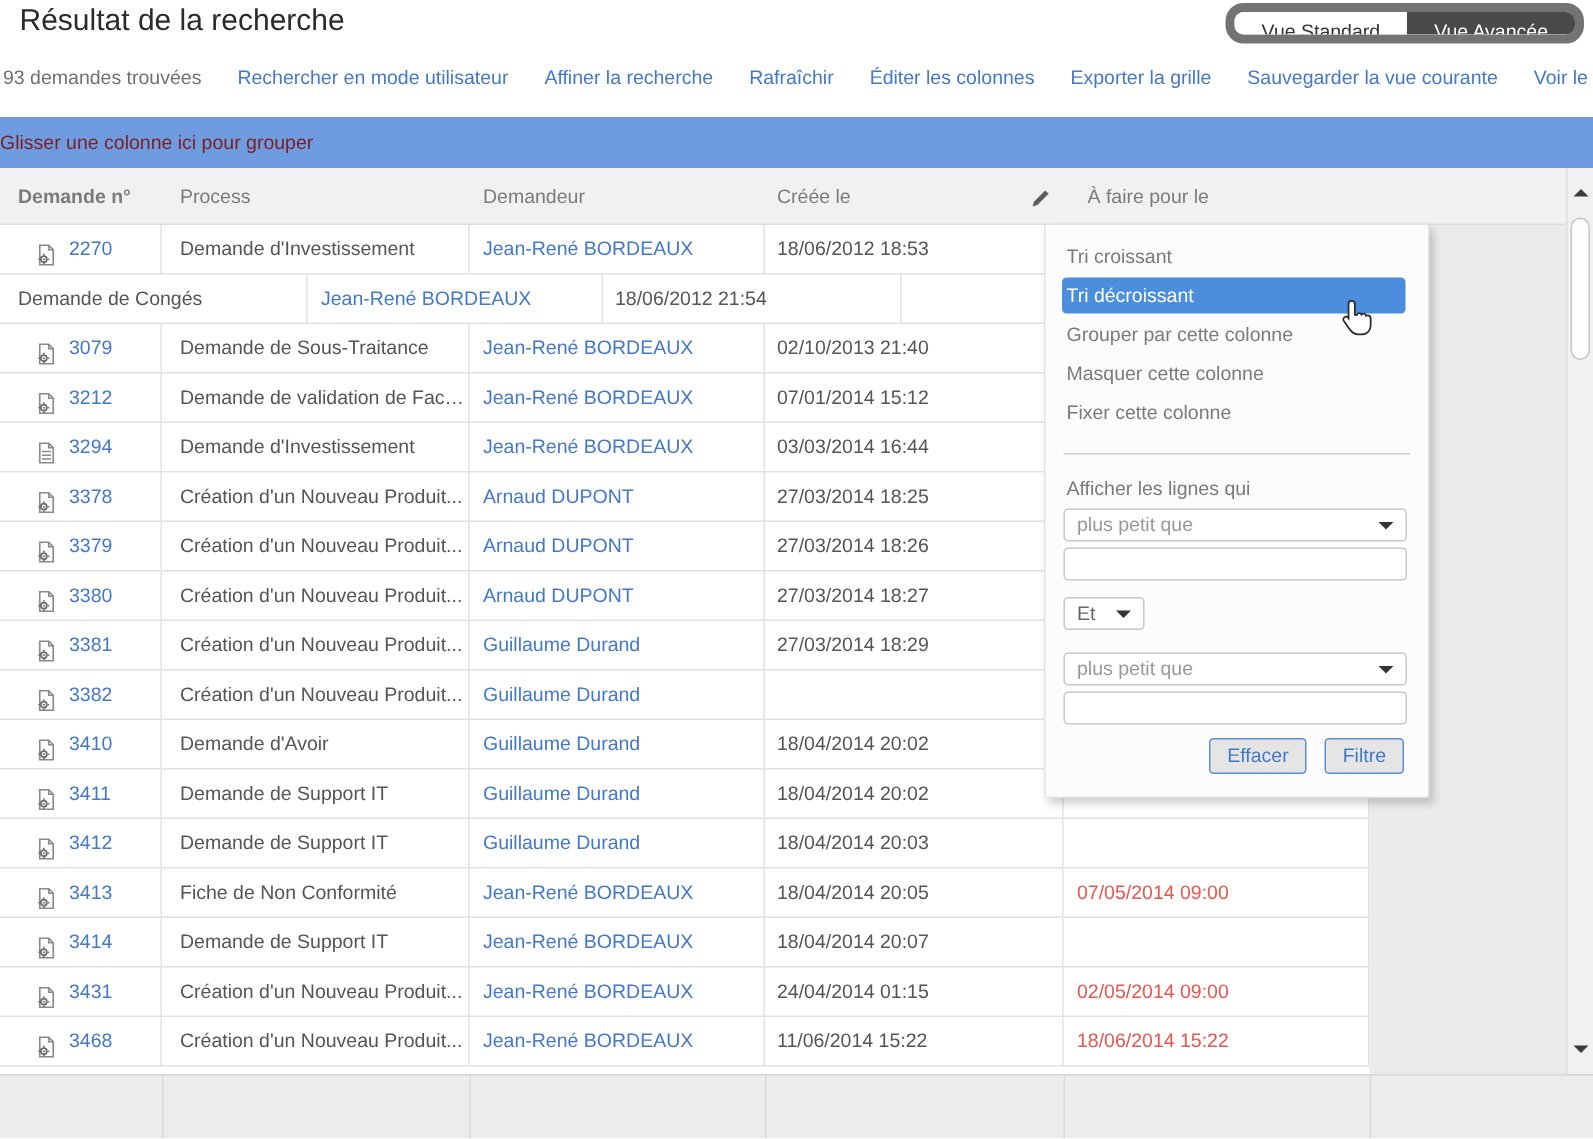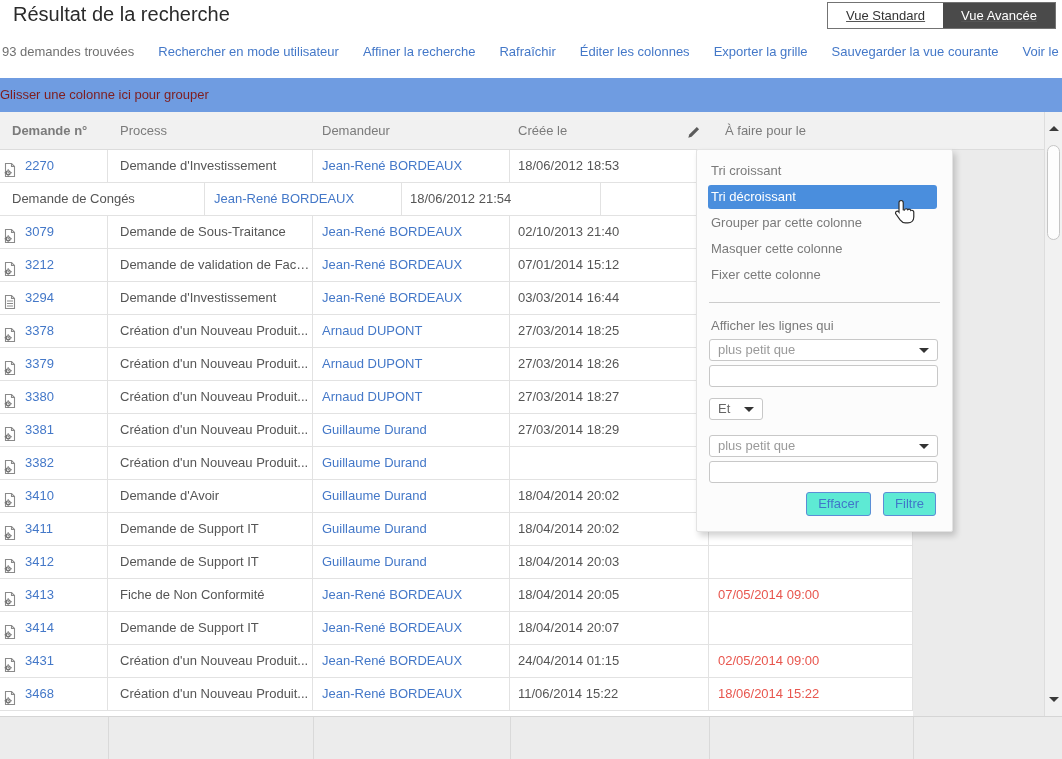--- a/index.html
+++ b/index.html
@@ -4,21 +4,21 @@
 <style>
   * { box-sizing: border-box; margin: 0; padding: 0; }
   html,body { width:1062px; height:759px; overflow:hidden; }
   body {
     font-family: "Liberation Sans", "DejaVu Sans", sans-serif;
     font-size: 13px; color:#555; background:#fff; position:relative;
   }
   
   .page-title { position:absolute; left:13px; top:3px; font-size:20px; color:#2b2b2b; }
   .view-toggle { position:absolute; top:2px; right:6px; display:flex; height:27px;
-    border:1px solid #737373; border-radius:0; overflow:hidden;text-decoration:underline; }
+    border:6px solid #737373; border-radius:12px; overflow:hidden;text-decoration:underline; }
   .view-toggle .vbtn { padding:0 18px; line-height:25px; font-size:13px; cursor:pointer; }
   .vbtn.standard { background:#fff; color:#333; }
   .vbtn.advanced { background:var(--dark-button,#4a4a4a); color:#fff; }
   
   .toolbar { position:absolute; left:2px; top:44px; right:0; display:flex; gap:24px; white-space:nowrap; }
   .result-count { color:#707070; }
   .tlink { color:var(--link-blue,#4478c8); cursor:pointer; }
   
   .group-bar { position:absolute; left:0; top:78px; width:1062px; height:34px;
     background:var(--accent-blue,#6f9ce1); color:#7f1d1d; line-height:34px; }
@@ -29,21 +29,21 @@
   .hc1{width:108px;padding-left:12px;font-weight:bold;} .hc2{width:205px;padding-left:12px;}
   .hc3{width:197px;padding-left:9px;} .hc4{width:199px;padding-left:8px;}
   .hc5{width:204px;padding-left:16px;}
   .pencil { position:absolute; left:687px; top:125px; width:14px; height:14px; cursor:pointer; }
   
   .grid-filler { position:absolute; left:913px; top:150px; width:131px; height:566px; background:#ebebeb; }
   .grid-body { position:absolute; left:0; top:150px; width:913px; }
   .row { display:flex; height:33px; background:#fff; }
   .cell { border-right:1px solid #e2e2e2; border-bottom:1px solid #e2e2e2;
     line-height:32px; white-space:nowrap; overflow:hidden; text-overflow:ellipsis; }
-  .c1 { width:108px; padding-left:2px; display:flex; align-items:center; gap:7px;
+  .c1 { width:108px; padding-left:23px; display:flex; align-items:center; gap:7px;
         border-left:none; }
   .c2 { width:205px; padding-left:12px; color:#555; }
   .c3 { width:197px; padding-left:9px; }
   .c4 { width:199px; padding-left:8px; color:#555; }
   .c5 { width:204px; padding-left:9px; color:var(--overdue-red,#e8564e); }
   a.grid-link { color:var(--link-blue,#4478c8); text-decoration:none; cursor:pointer; }
   .doc-icon { width:16px; height:16px; flex:0 0 16px; display:inline-block; }
   
   .footer-band { position:absolute; left:0; top:716px; width:1062px; height:43px;
     background:#ececec; border-top:1px solid #d5d5d5; }
@@ -68,21 +68,21 @@
   .mdivider { height:1px; background:#ccc; margin:14px 12px 0 12px; }
   .filter-label { padding:15px 0 6px 14px; color:#7a7a7a; }
   .sel, .txt { width:229px; margin:0 0 4px 12px; height:22px; border:1px solid #c8c8c8;
     border-radius:3px; background:#fff; position:relative; line-height:20px;
     padding-left:8px; color:#9a9a9a; cursor:pointer; }
   .txt { cursor:text; }
   .sel .arr { position:absolute; right:8px; top:8px; width:0; height:0;
     border-left:5px solid transparent; border-right:5px solid transparent; border-top:5px solid #333; }
   .sel.small { width:54px; margin-top:11px; margin-bottom:15px; color:#666; }
   .btn-row { position:absolute; right:16px; bottom:15px; display:flex; gap:12px; }
-  .pbtn { border:1px solid #5b8ed6; color:#4177c9; background:#5eead4; border-radius:3px;
+  .pbtn { border:1px solid #5b8ed6; color:#4177c9; background:#e5e5e5; border-radius:3px;
     height:24px; padding:0 11px; font-size:13px; line-height:22px; cursor:pointer; }
   .cursor-hand { position:absolute; left:891px; top:197px; width:27px; height:29px; z-index:11; }
 </style>
 </head>
 <body>
 
 <div class="page-title">Résultat de la recherche</div>
 <div class="view-toggle">
   <div class="vbtn standard">Vue Standard</div>
   <div class="vbtn advanced">Vue Avancée</div>

